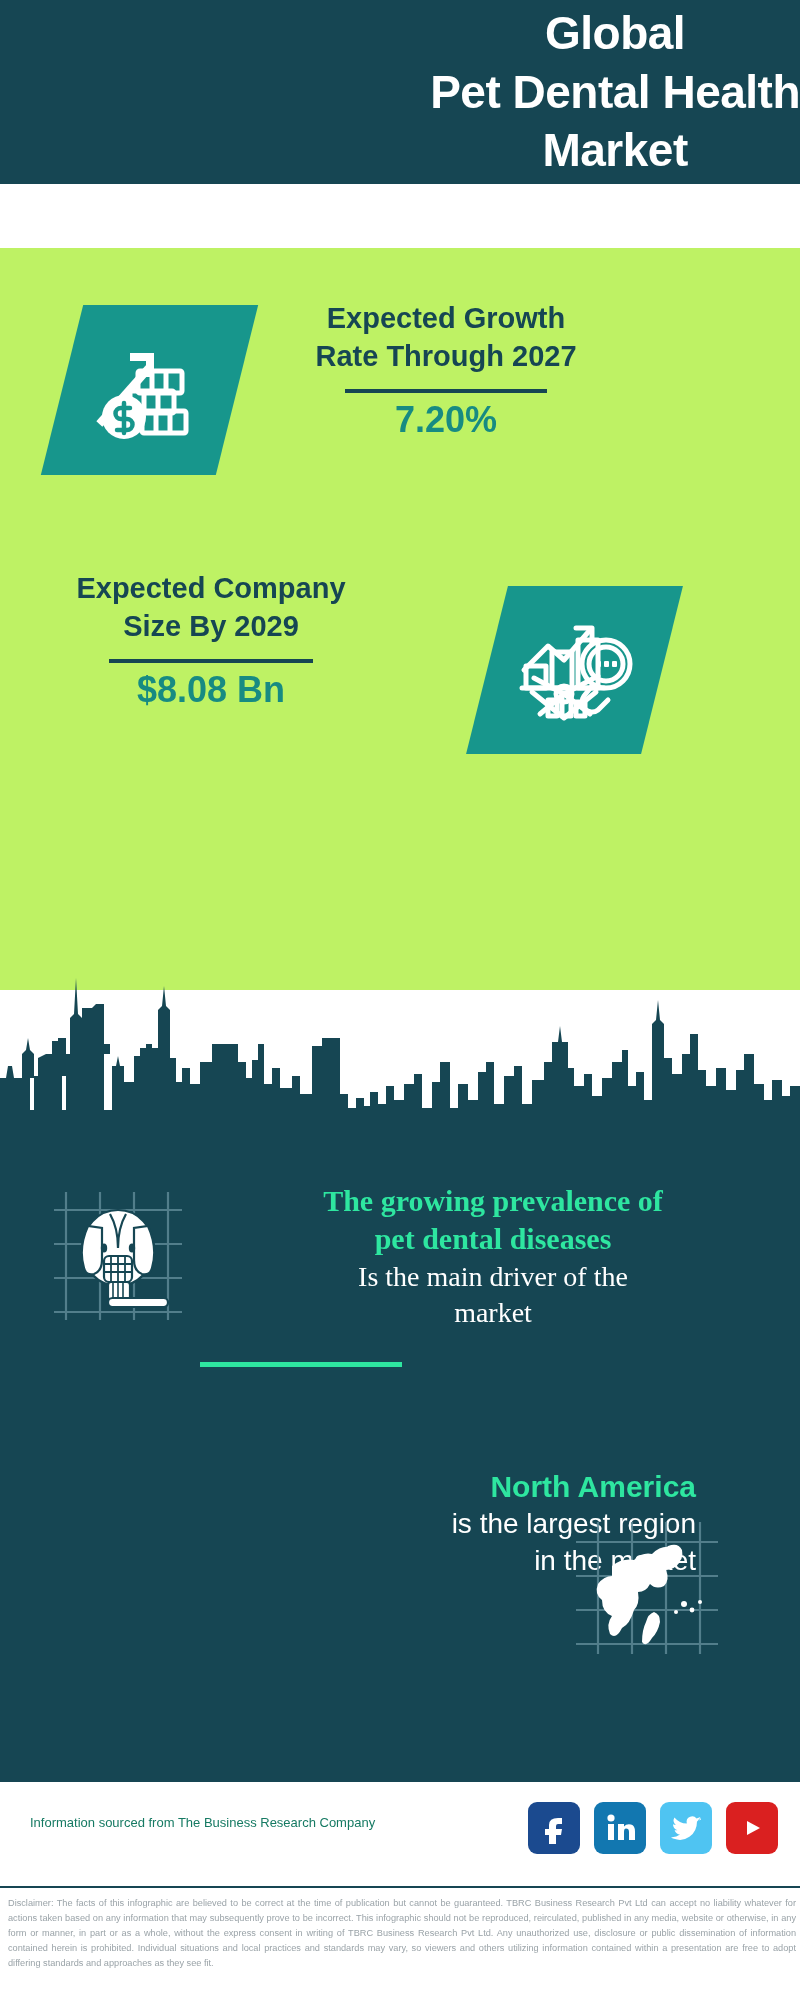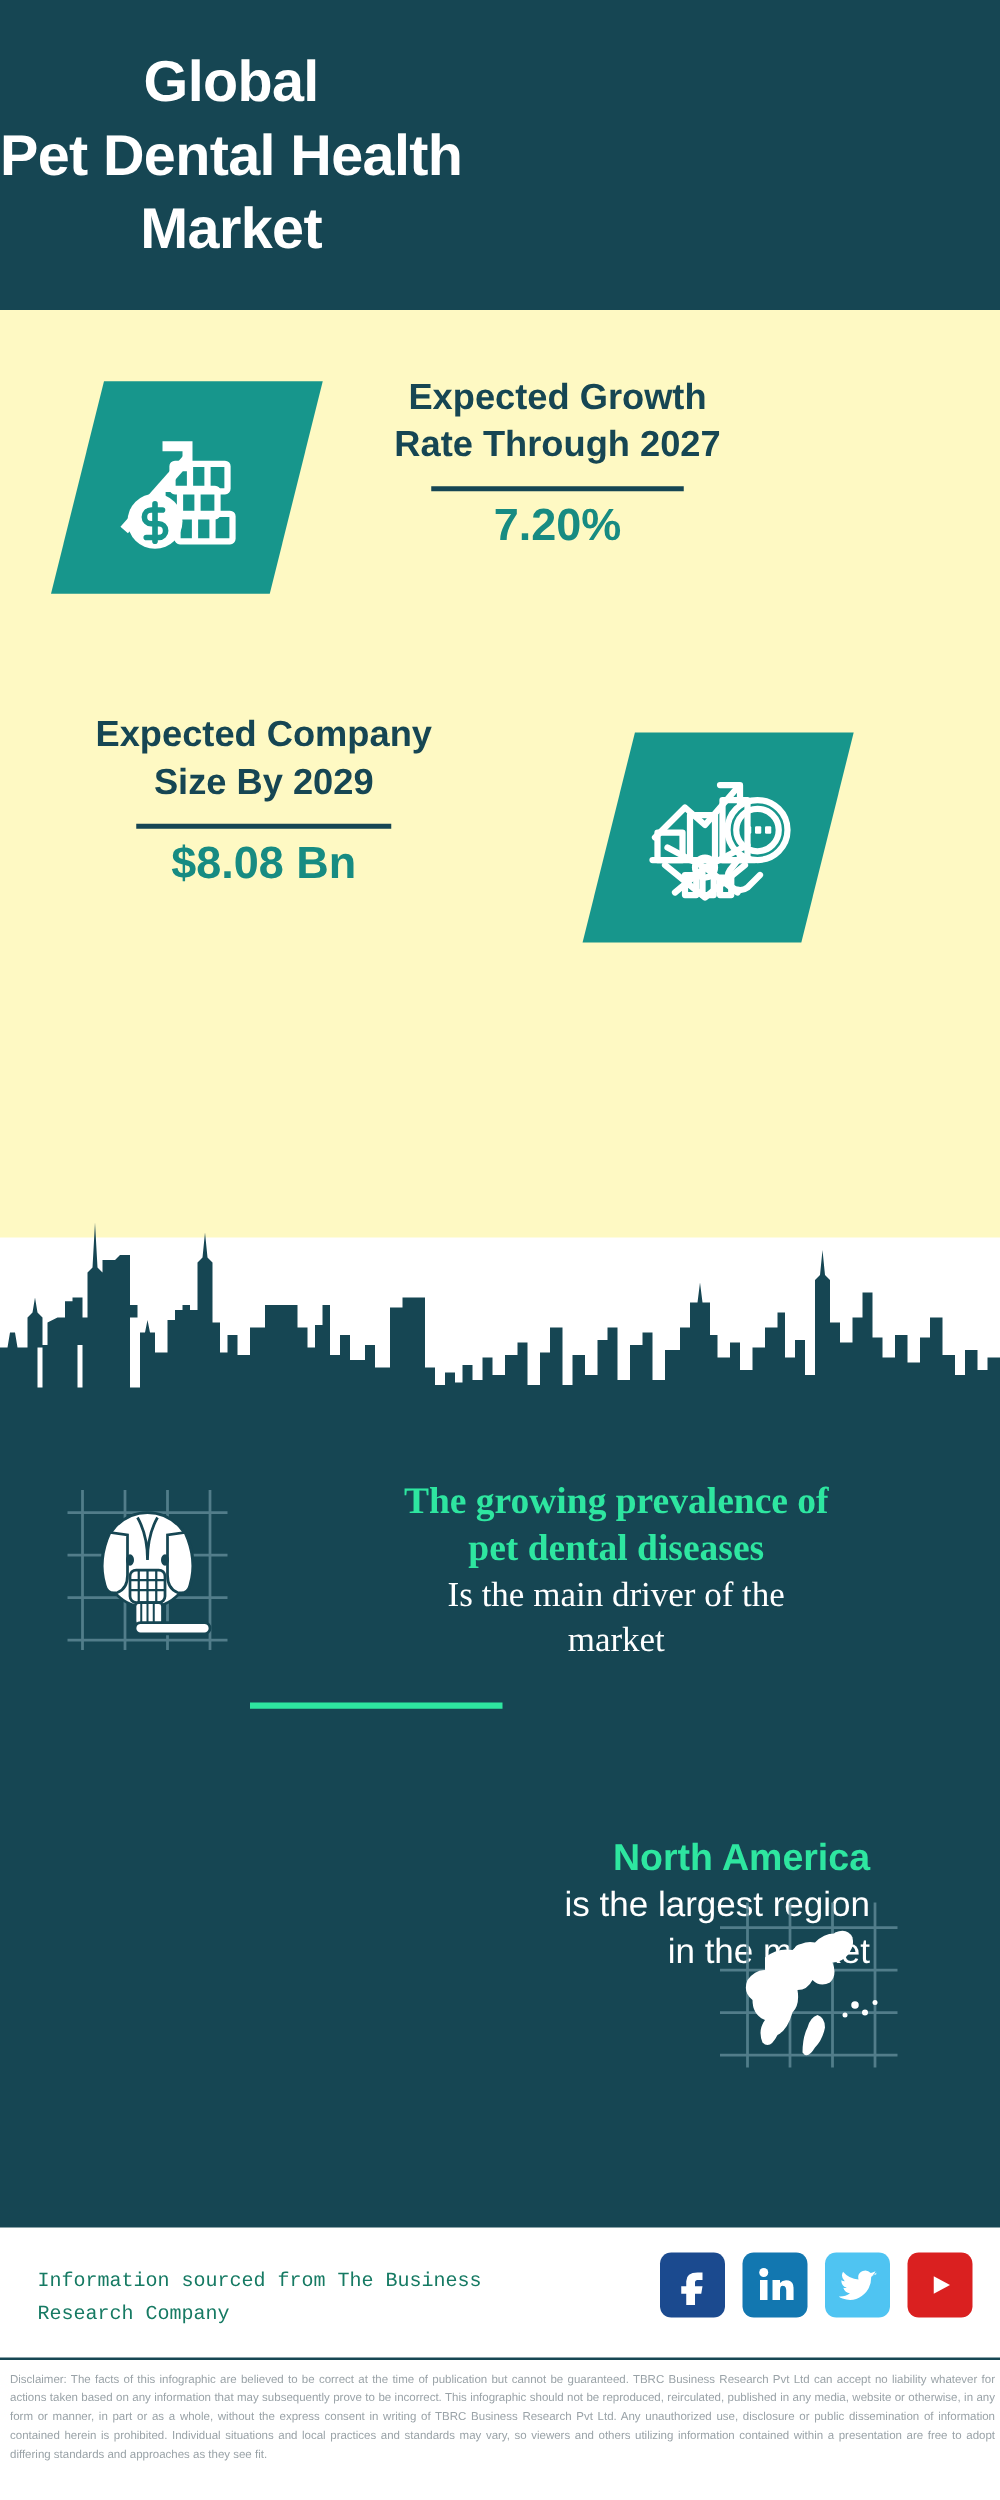--- a/index.html
+++ b/index.html
@@ -7,38 +7,38 @@
   body {
     font-family:"Liberation Sans", sans-serif;
     background:#ffffff;
     position:relative;
     overflow:hidden;
   }
   .page { width:800px; height:2000px; position:relative; background:#fff; }
 
   
   .header {
-    position:absolute; left:0; top:0; width:800px; height:248px;
+    position:absolute; left:0; top:0; width:800px; height:184px;
     background:#164653;
-    display:flex; align-items:center; justify-content:flex-start;
+    display:flex; align-items:center; justify-content:flex-end;
     text-align:center;
   }
   .header h1 {
     color:#ffffff;
     font-size:46px;
     line-height:1.28;
     font-weight:bold;
     letter-spacing:-0.5px;
   }
   .header h1 .ln { display:block; }
 
   
   .white-zone {
     position:absolute; left:0; top:248px; width:800px; height:742px;
-    background:#fef9c3;
+    background:#bef264;
   }
 
   
   .para {
     position:absolute;
     background:#17968c;
     transform:skewX(-14deg);
     display:flex; align-items:center; justify-content:center;
   }
   .para > svg { transform:skewX(14deg); }
@@ -97,21 +97,21 @@
 
   
   .footer {
     position:absolute; left:0; top:1780px; width:800px; height:108px;
     background:#ffffff;
     border-top:2px solid #164653;
     border-bottom:2px solid #164653;
   }
   .footer-src {
     position:absolute; left:30px; top:30px; width:420px;
-    color:#167a63; font-size:16px; line-height:1.65;font-family:Liberation Mono, monospace;
+    color:#167a63; font-size:13px; line-height:1.65;
   }
   .footer-src .ln { display:block; }
   .social-row {
     position:absolute; right:22px; top:20px;
     display:flex; gap:14px; align-items:center;
   }
   .sbtn {
     width:52px; height:52px; border-radius:9px;
     display:flex; align-items:center; justify-content:center;
   }

